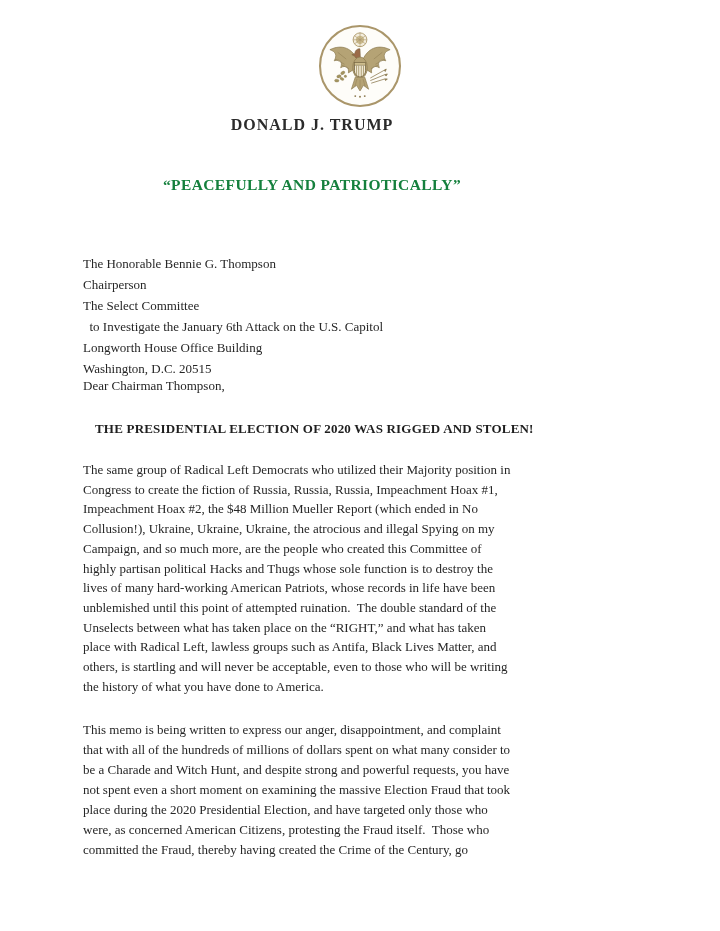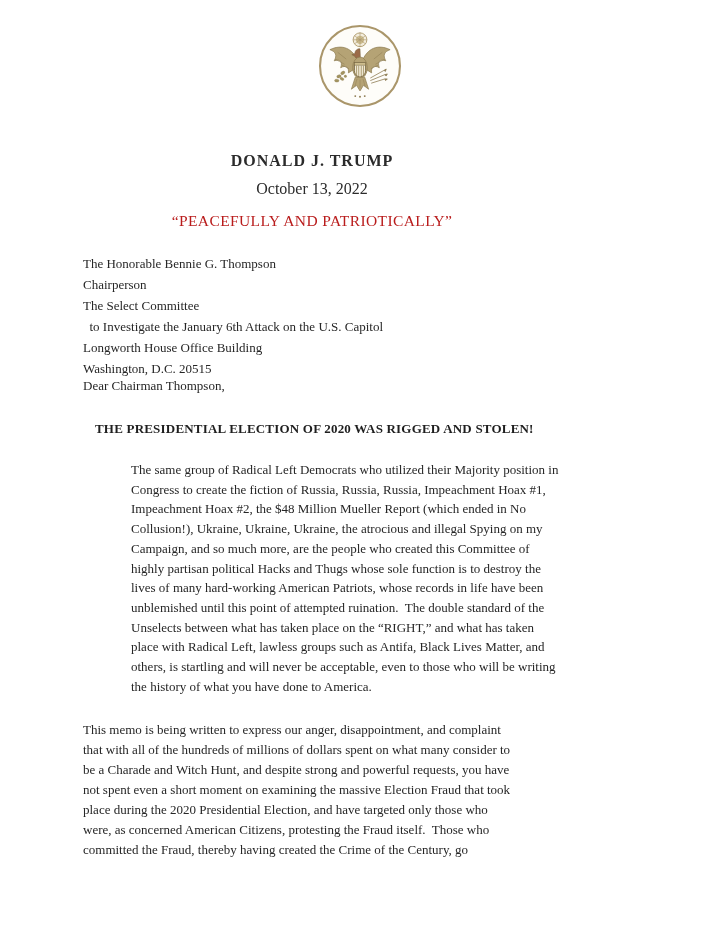--- a/index.html
+++ b/index.html
@@ -22,40 +22,39 @@
     left: 317px;
     width: 86px;
     height: 86px;
   }
   .center-line {
     position: absolute;
     left: 0;
     width: 624px;
     text-align: center;
     white-space: pre;
-    margin-top: 36px;
   }
   .letterhead-name {
     top: 116px;
     font-size: 16px;
     font-weight: bold;
     letter-spacing: 1px;
     color: #2b2b2b;
   }
   .letter-date {
     top: 144px;
     font-size: 16px;
     color: #2b2b2b;
   }
   .tagline {
     top: 176px;
     font-size: 15.5px;
-    font-weight: normal;
+    font-weight: bold;
     letter-spacing: 0.4px;
-    color: #b91c1c;
+    color: #15803d;
   }
   .block {
     position: absolute;
     left: 83px;
     white-space: pre;
     font-size: 13px;
   }
   .address {
     top: 253px;
     line-height: 21px;
@@ -67,21 +66,20 @@
   .headline {
     top: 421px;
     font-weight: bold;
     letter-spacing: 0.2px;
     color: #1f1f1f;
     margin-left: 12px;
   }
   .para-1 {
     top: 460px;
     line-height: 19.7px;
-    margin-left: 48px;
   }
   .para-2 {
     top: 720px;
     line-height: 20px;
   }
 </style>
 </head>
 <body>
 
 <div class="page">
@@ -132,21 +130,20 @@
       <g fill="#8c7a50">
         <circle cx="44.5" cy="85" r="1.1"></circle>
         <circle cx="50" cy="85.8" r="1.1"></circle>
         <circle cx="55.5" cy="85" r="1.1"></circle>
       </g>
     </svg>
   </div>
 
   <div class="center-line letterhead-name">DONALD J. TRUMP</div>
 
-  <div class="center-line letter-date">October 13, 2022</div>
 
   <div class="center-line tagline">“PEACEFULLY AND PATRIOTICALLY”</div>
 
   <div class="block address">The Honorable Bennie G. Thompson
 Chairperson
 The Select Committee
   to Investigate the January 6th Attack on the U.S. Capitol
 Longworth House Office Building
 Washington, D.C. 20515</div>
 

